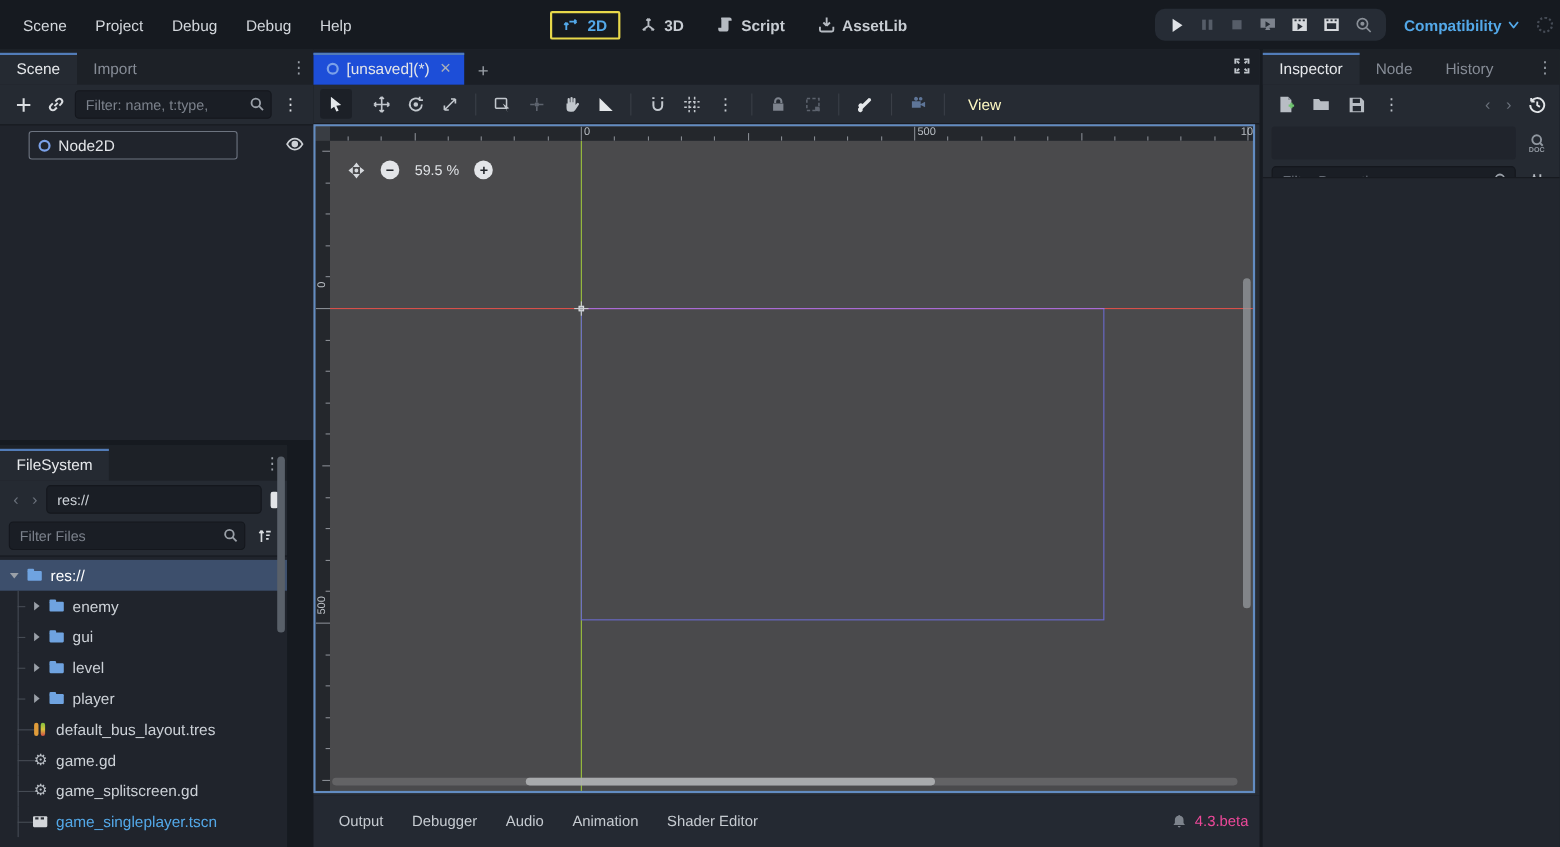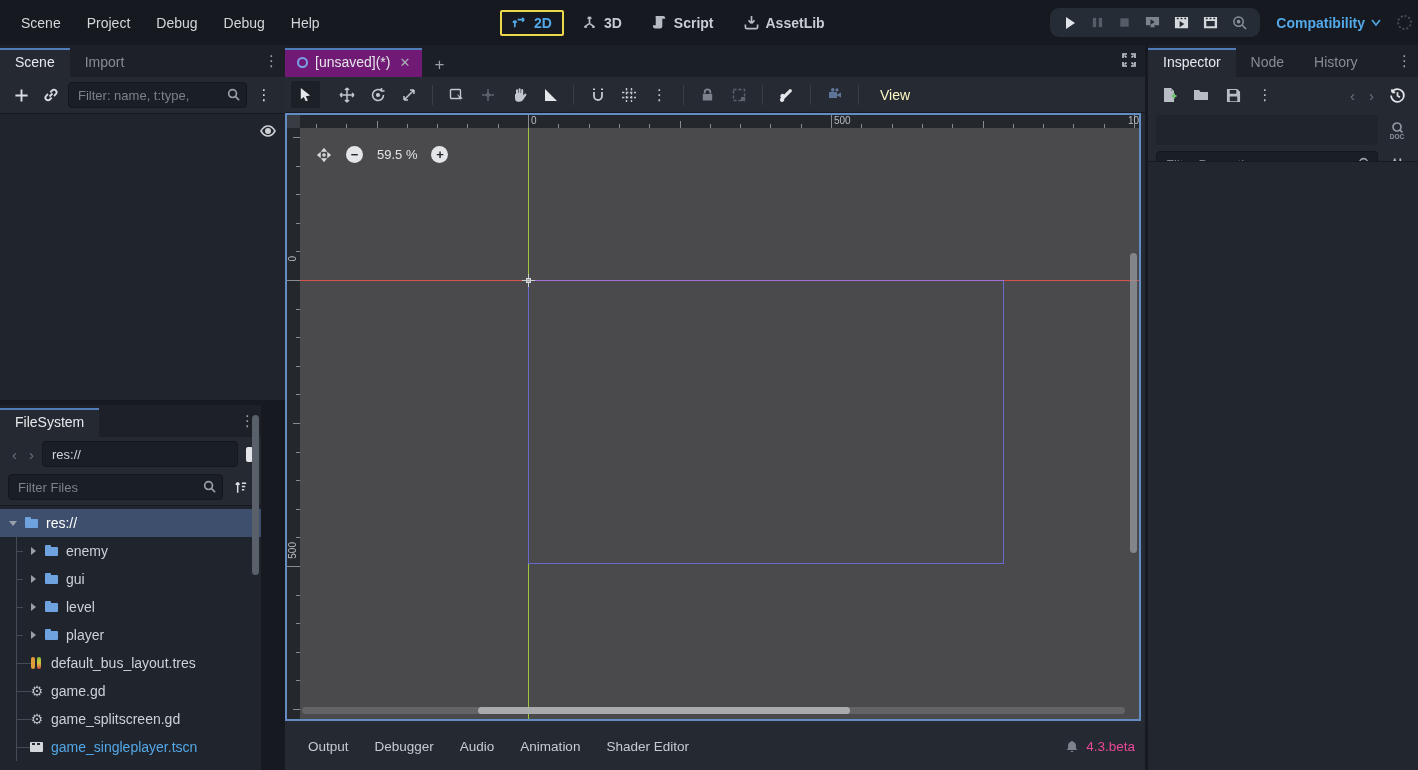--- a/index.html
+++ b/index.html
@@ -85,21 +85,21 @@
   .icon-gear { color:#b8bdc4; font-size:14px; }
   .icon-gear::before { content:'\2699'; font-family:"DejaVu Sans",sans-serif; }
   .icon-scene::before { content:''; position:absolute; left:1px; top:3px; width:13px; height:10px; background:#d3d6da; border-radius:1px; }
   .icon-scene::after { content:''; position:absolute; left:3px; top:4px; width:3px; height:2px; background:#272b32; box-shadow:5px 0 0 #272b32; }
   .flabel { white-space:nowrap; }
   .fs-scroll { position:absolute; right:2px; top:10px; width:7px; height:160px; background:#596069; border-radius:4px; }
 
   
   .center-col { position:absolute; left:285px; top:45px; width:860px; height:678px; background:#262b33; }
   .scenetabs { height:32px; background:#1b1f26; display:flex; align-items:flex-end; position:relative; }
-  .scene-tab { display:flex; align-items:center; gap:7px; background:#701a75; padding:6px 10px 7px 12px; position:relative; color:#e4e6e9; }
+  .scene-tab { display:flex; align-items:center; gap:7px; background:#1d4ed8; padding:6px 10px 7px 12px; position:relative; color:#e4e6e9; }
   .scene-tab::before { content:''; position:absolute; left:0; right:0; top:0; height:2px; background:#527cb8; }
   .tab-close { color:#aab0b8; font-size:13px; font-weight:bold; padding:0 2px; }
   .newtab-btn { color:#9aa0a8; font-size:17px; padding:2px 12px; }
   .expand-btn { position:absolute; right:8px; top:7px; }
 
   .canvas-toolbar { height:36px; display:flex; align-items:center; padding:0 6px; gap:2px; border-bottom:1px solid #171a20; }
   .ct-btn { width:29px; height:27px; display:flex; align-items:center; justify-content:center; border-radius:3px; }
   .ct-btn.pressed { background:#1c2027; }
   .ct-sep { width:1px; height:20px; background:#3a3f47; margin:0 7px; flex:none; }
   .view-btn { padding:4px 12px; color:#fef9c3; }
@@ -267,20 +267,24 @@
           <circle cx="6" cy="6" r="4.2"></circle>
           <path d="M9.2 9.2 L13 13"></path>
         </svg>
     </div>
     <button class="tool-icobtn">
         <span style="font-size:15px;color:#dadde1">⋮</span>
       </button>
   </div>
   <div class="scene-tree">
     <div class="node-row">
+      <div class="node-box">
+        <span class="ring-ic"></span>
+        <span class="node-label">Node2D</span>
+      </div>
       <button class="eye-btn">
         <svg width="18" height="18" viewBox="0 0 18 18" fill="none" stroke="#ccd0d5" stroke-width="1.6">
           <path d="M2 9 C4 5.5 7 4 9 4 C11 4 14 5.5 16 9 C14 12.5 11 14 9 14 C7 14 4 12.5 2 9 z"></path>
             <circle cx="9" cy="9" r="2.2" fill="#ccd0d5"></circle>
         </svg>
       </button>
     </div>
   </div>
 </div>
 

